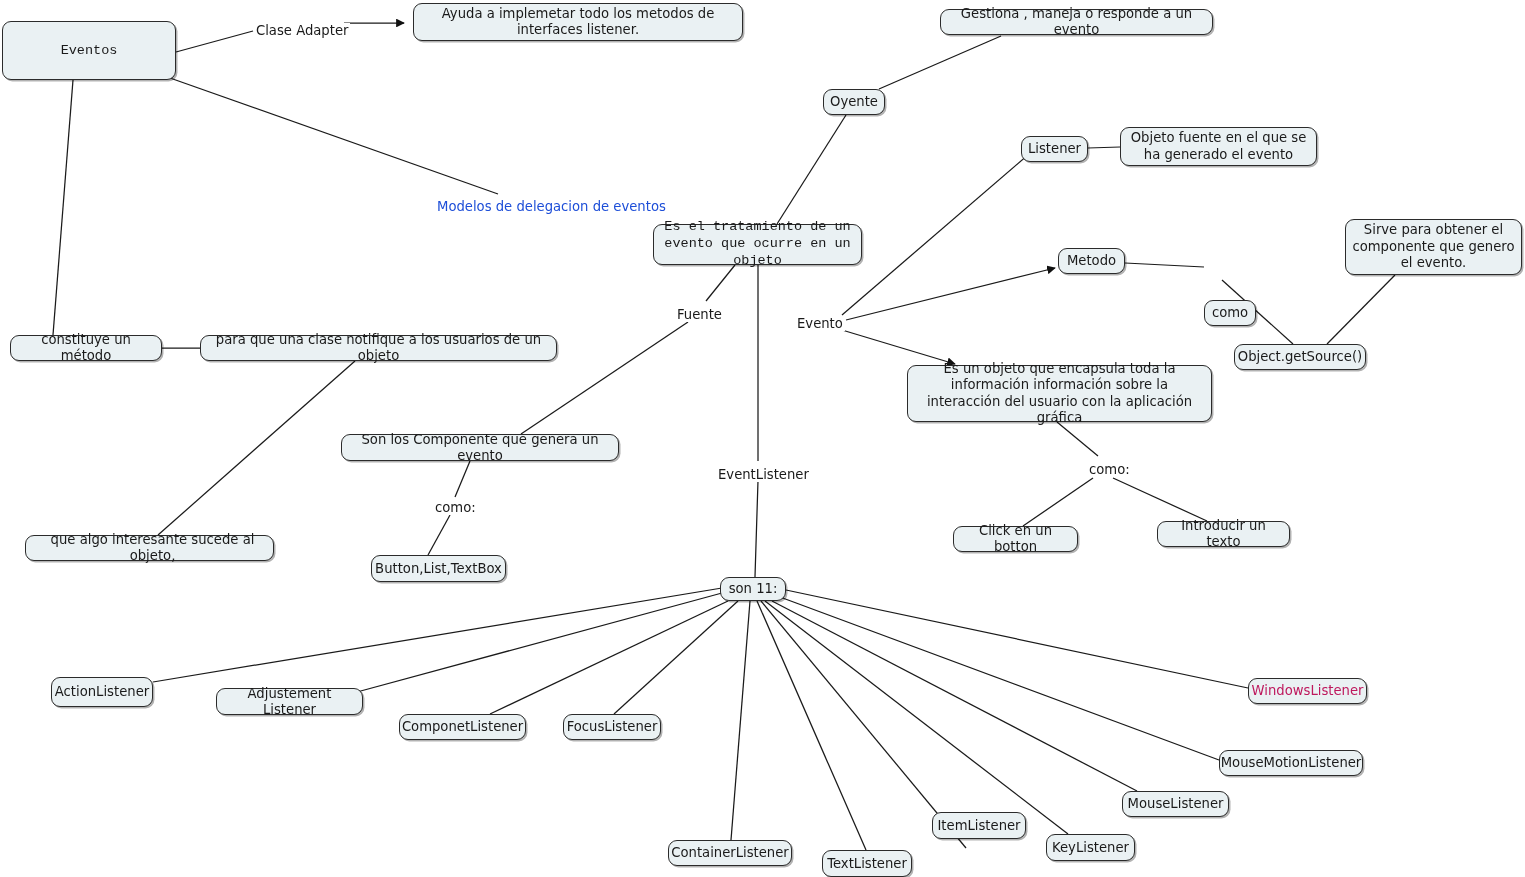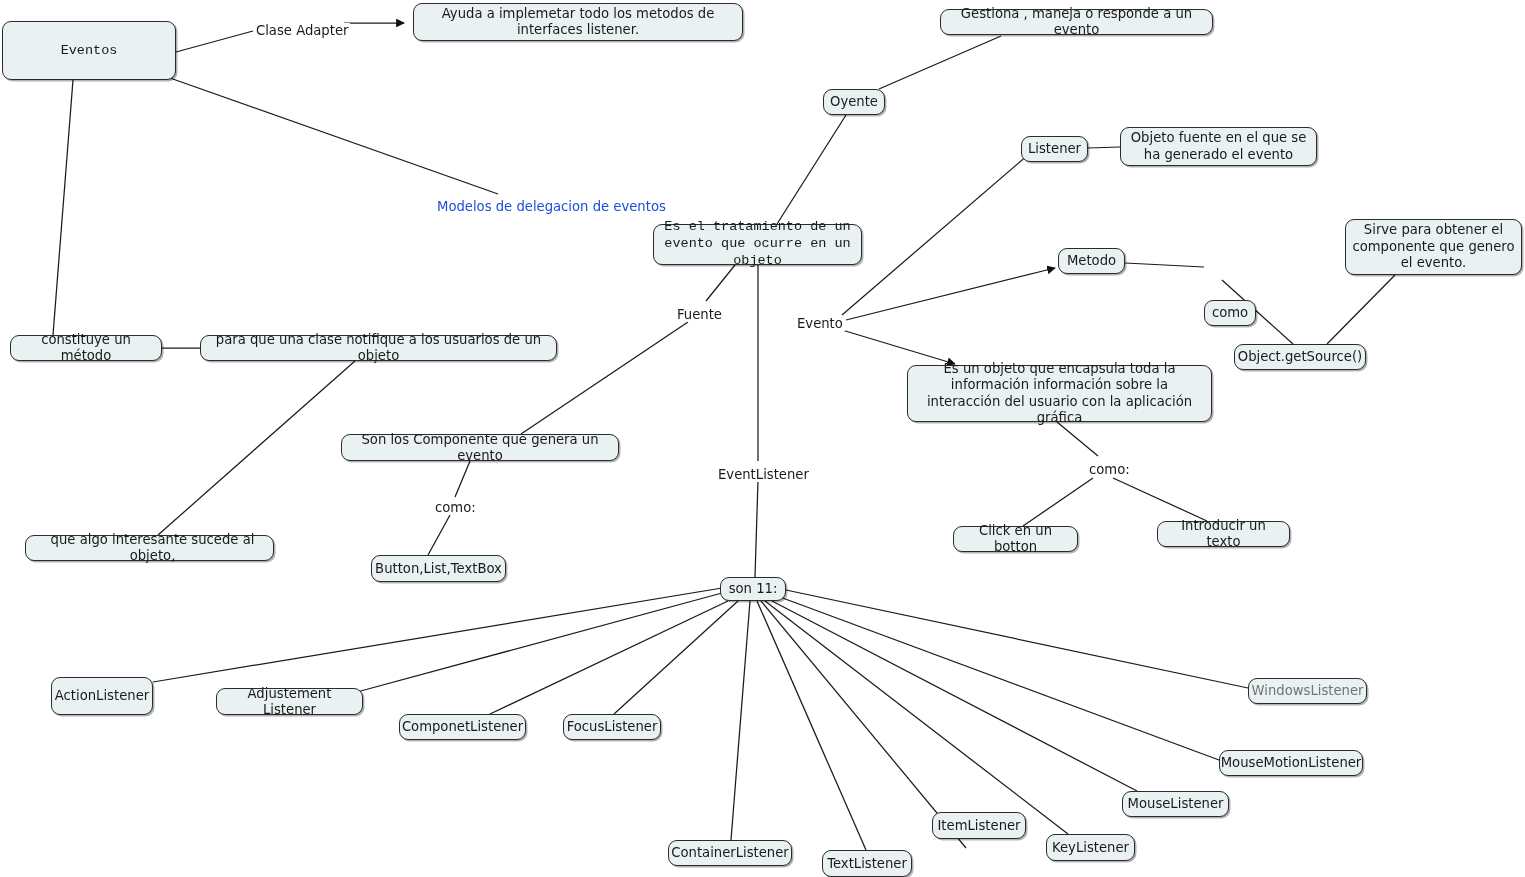--- a/index.html
+++ b/index.html
@@ -123,25 +123,25 @@
       <div class="node" style="left: 1234px; top: 344px; width: 132px; height: 26px; background: rgb(234, 241, 243); border-color: rgb(43, 43, 43); color: rgb(26, 26, 26);">Object.getSource()</div>
       <div class="node" style="left: 10px; top: 335px; width: 152px; height: 26px; background: rgb(234, 241, 243); border-color: rgb(43, 43, 43); color: rgb(26, 26, 26);">constituye un método</div>
       <div class="node" style="left: 200px; top: 335px; width: 357px; height: 26px; background: rgb(234, 241, 243); border-color: rgb(43, 43, 43); color: rgb(26, 26, 26);">para que una clase notifique a los usuarios de un objeto</div>
       <div class="node multi" style="left: 907px; top: 365px; width: 305px; height: 57px; background: rgb(234, 241, 243); border-color: rgb(43, 43, 43); color: rgb(26, 26, 26);">Es un objeto que encapsula toda la información información sobre la interacción del usuario con la aplicación gráfica</div>
       <div class="node" style="left: 341px; top: 434px; width: 278px; height: 27px; background: rgb(234, 241, 243); border-color: rgb(43, 43, 43); color: rgb(26, 26, 26);">Son los Componente que genera un evento</div>
       <div class="node" style="left: 25px; top: 535px; width: 249px; height: 26px; background: rgb(234, 241, 243); border-color: rgb(43, 43, 43); color: rgb(26, 26, 26); padding-left: 12px;">que algo interesante sucede al objeto,</div>
       <div class="node" style="left: 953px; top: 526px; width: 125px; height: 26px; background: rgb(234, 241, 243); border-color: rgb(43, 43, 43); color: rgb(26, 26, 26);">Click en un botton</div>
       <div class="node" style="left: 1157px; top: 521px; width: 133px; height: 26px; background: rgb(234, 241, 243); border-color: rgb(43, 43, 43); color: rgb(26, 26, 26);">Introducir un texto</div>
       <div class="node" style="left: 360px; top: 555px; width: 135px; height: 27px; background: rgb(234, 241, 243); border-color: rgb(43, 43, 43); color: rgb(26, 26, 26); margin-left: 11px;">Button,List,TextBox</div>
       <div class="node" style="left: 720px; top: 577px; width: 66px; height: 24px; background: rgb(234, 241, 243); border-color: rgb(43, 43, 43); color: rgb(26, 26, 26);">son 11:</div>
-      <div class="node" style="left: 51px; top: 677px; width: 102px; height: 38px; background: rgb(234, 241, 243); border-color: rgb(43, 43, 43); color: rgb(26, 26, 26);">ActionListener</div>
+      <div class="node" style="left: 51px; top: 677px; width: 102px; height: 30px; background: rgb(234, 241, 243); border-color: rgb(43, 43, 43); color: rgb(26, 26, 26);">ActionListener</div>
       <div class="node" style="left: 216px; top: 688px; width: 147px; height: 27px; background: rgb(234, 241, 243); border-color: rgb(43, 43, 43); color: rgb(26, 26, 26);">Adjustement Listener</div>
       <div class="node" style="left: 399px; top: 714px; width: 127px; height: 26px; background: rgb(234, 241, 243); border-color: rgb(43, 43, 43); color: rgb(26, 26, 26);">ComponetListener</div>
       <div class="node" style="left: 563px; top: 714px; width: 98px; height: 26px; background: rgb(234, 241, 243); border-color: rgb(43, 43, 43); color: rgb(26, 26, 26);">FocusListener</div>
-      <div class="node" style="left: 1248px; top: 678px; width: 119px; height: 26px; background: rgb(234, 241, 243); border-color: rgb(43, 43, 43); color: #737373;">WindowsListener</div>
+      <div class="node" style="left: 1248px; top: 678px; width: 119px; height: 26px; background: rgb(234, 241, 243); border-color: rgb(43, 43, 43); color: #be185d;">WindowsListener</div>
       <div class="node" style="left: 1219px; top: 750px; width: 144px; height: 26px; background: rgb(234, 241, 243); border-color: rgb(43, 43, 43); color: rgb(26, 26, 26);">MouseMotionListener</div>
       <div class="node" style="left: 1122px; top: 791px; width: 107px; height: 26px; background: rgb(234, 241, 243); border-color: rgb(43, 43, 43); color: rgb(26, 26, 26);">MouseListener</div>
       <div class="node" style="left: 1046px; top: 834px; width: 89px; height: 27px; background: rgb(234, 241, 243); border-color: rgb(43, 43, 43); color: rgb(26, 26, 26);">KeyListener</div>
       <div class="node" style="left: 932px; top: 812px; width: 94px; height: 27px; background: rgb(234, 241, 243); border-color: rgb(43, 43, 43); color: rgb(26, 26, 26);">ItemListener</div>
       <div class="node" style="left: 822px; top: 850px; width: 90px; height: 27px; background: rgb(234, 241, 243); border-color: rgb(43, 43, 43); color: rgb(26, 26, 26);">TextListener</div>
       <div class="node" style="left: 668px; top: 840px; width: 124px; height: 26px; background: rgb(234, 241, 243); border-color: rgb(43, 43, 43); color: rgb(26, 26, 26);">ContainerListener</div>
     </div>
   <div id="labels-layer">
       <div class="edge-label" style="left: 254px; top: 23px; color: rgb(26, 26, 26);">Clase Adapter</div>
       <div class="edge-label" style="left: 435px; top: 199px; color: #1d4ed8;">Modelos de delegacion de eventos</div>

